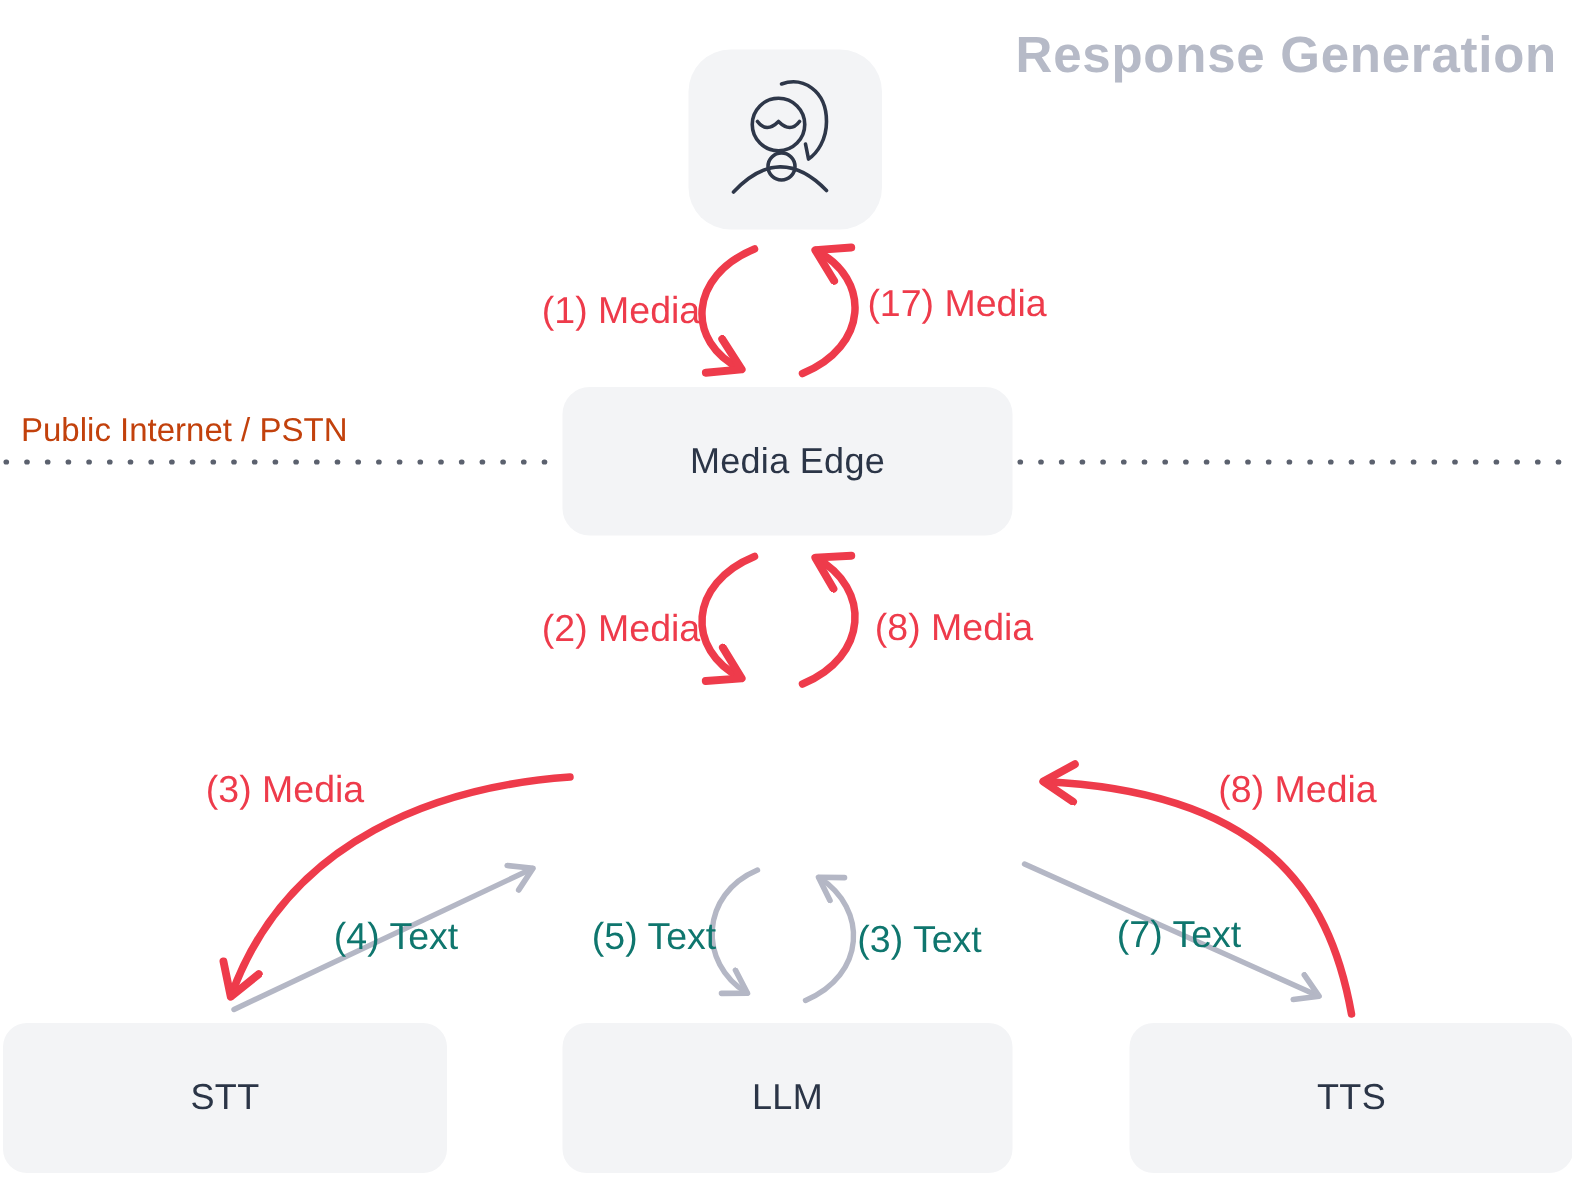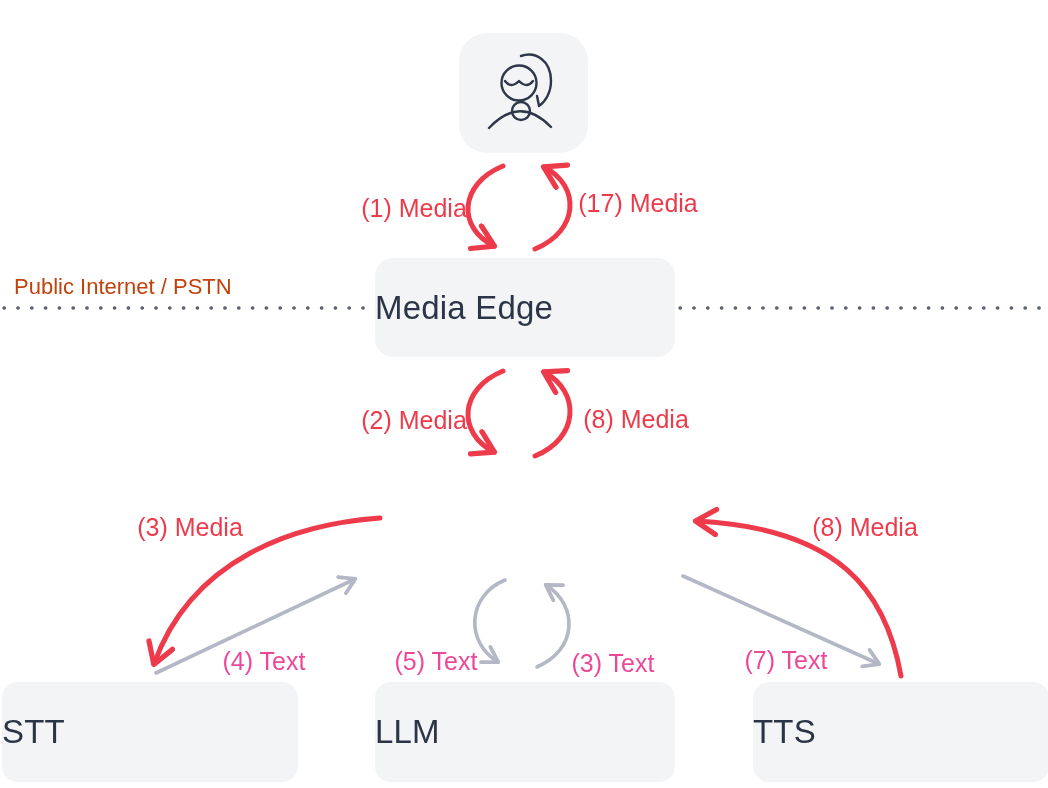--- a/index.html
+++ b/index.html
@@ -3,22 +3,22 @@
 <meta charset="utf-8">
 <style>
   html,body{margin:0;padding:0;background:#ffffff;}
   #stage{
     position:relative;width:1048px;height:788px;overflow:hidden;
     background:#ffffff;
     font-family:"Liberation Sans", sans-serif;
   }
   .node{
     position:absolute;background:#f3f4f6;border-radius:18px;
-    display:flex;align-items:center;justify-content:flex-start;
-    color:#2b3547;font-size:33px;letter-spacing:0.2px;
+    display:flex;align-items:center;justify-content:center;
+    color:#2b3547;font-size:24px;letter-spacing:0.2px;
     z-index:2;
   }
   #node-media-edge{left:375px;top:258px;width:300px;height:99px;}
   #node-orchestration{left:376px;top:472px;width:301px;height:100px;}
   #node-stt{left:2px;top:682px;width:296px;height:100px;border-radius:16px;}
   #node-llm{left:375px;top:682px;width:300px;height:100px;border-radius:16px;}
   #node-tts{left:753px;top:682px;width:296px;height:100px;border-radius:16px;}
   #node-user{
     left:459px;top:33px;width:129px;height:120px;border-radius:28px;
   }
@@ -30,29 +30,30 @@
   .net-label{
     position:absolute;left:14px;color:#c2410c;font-size:22px;z-index:4;
   }
   #net-label-above{top:274px;}
   #net-label-below{top:319px;}
   .flow-label{
     position:absolute;transform:translate(-50%,-50%);
     font-size:25px;white-space:nowrap;z-index:4;
   }
   .flow-label.media{color:#ee3b4b;}
-  .flow-label.text{color:#ec4899;margin-top:36px;}
+  .flow-label.text{color:#0f766e;}
   #arrow-layer{position:absolute;left:0;top:0;z-index:3;pointer-events:none;}
   #avatar-svg{position:absolute;left:0;top:0;}
 </style>
 </head>
 <body>
 
 <div id="stage">
 
+  <div id="diagram-title">Response Generation</div>
 
   <div id="net-label-above" class="net-label">Public Internet / PSTN</div>
 
   <div id="node-user" class="node">
     <svg id="avatar-svg" width="129" height="120" viewBox="0 0 129 120">
       <g fill="none" stroke="#2e3749" stroke-width="2.4" stroke-linecap="round" stroke-linejoin="round">
         <circle cx="60" cy="50" r="17.5"></circle>
         <path d="M 62 23 C 76 18, 92 27, 92 48 C 92 60, 86 69, 80 73 L 78 63"></path>
         <path d="M 46 48 Q 52 56 60 48 Q 68 56 74 48"></path>
         <circle cx="62" cy="78" r="9"></circle>

